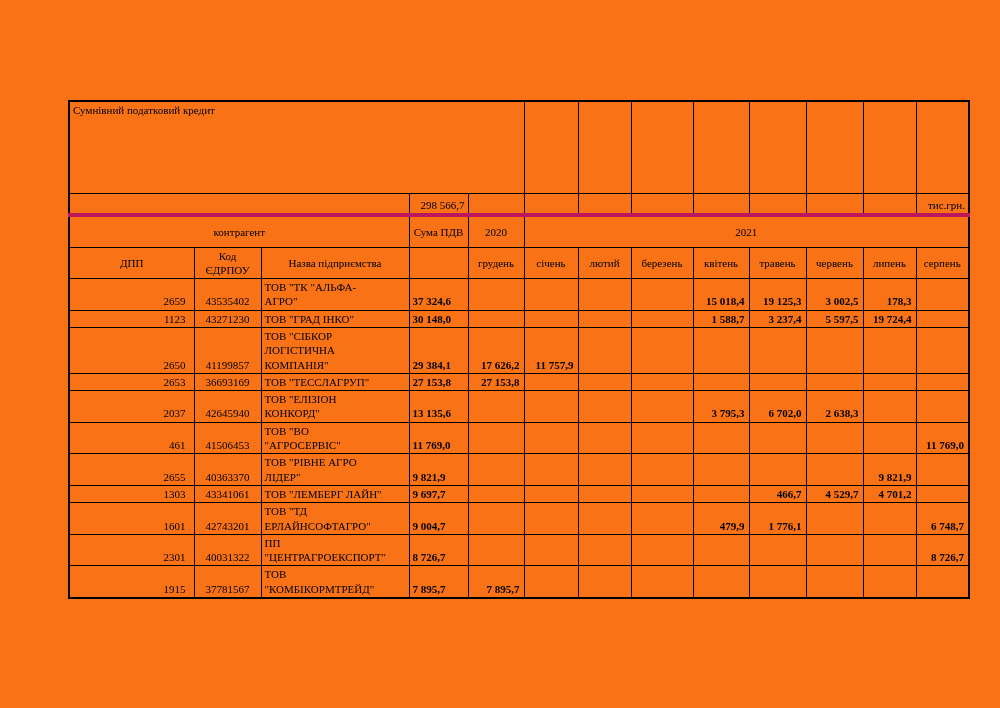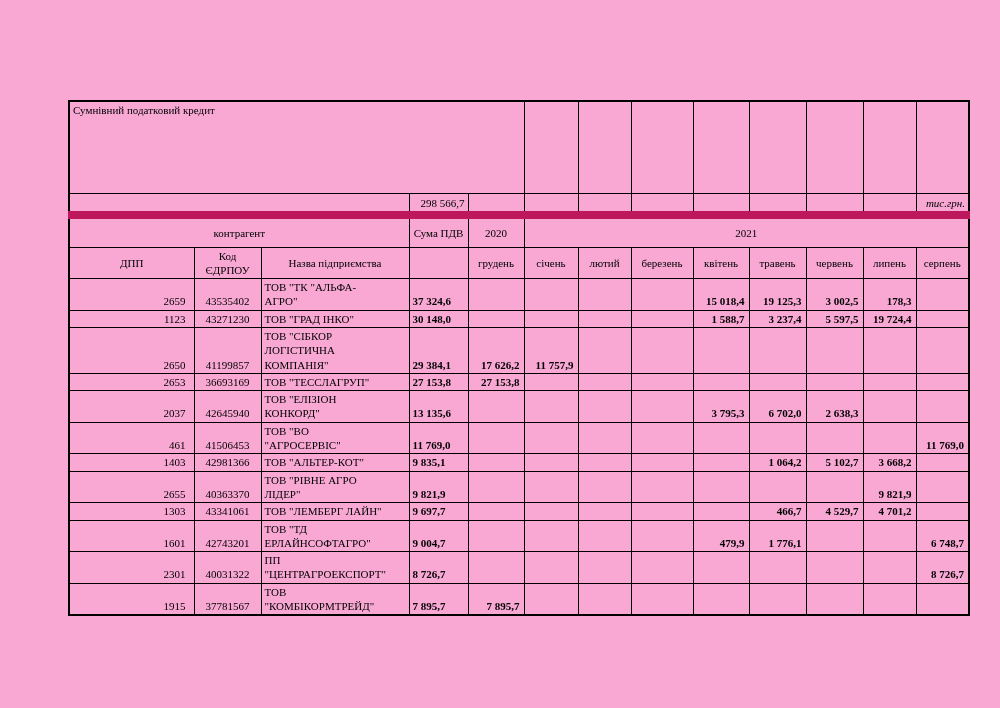--- a/index.html
+++ b/index.html
@@ -8,21 +8,21 @@
     padding: 0;
     background: #ffffff;
     width: 1000px;
     height: 708px;
     font-family: "Liberation Serif", "DejaVu Serif", serif;
   }
   .sheet {
     position: relative;
     width: 1000px;
     height: 708px;
-    background: #f9a8d4;
+    background: #f97316;
     overflow: hidden;
   }
   table.main {
     position: absolute;
     left: 68px;
     top: 100px;
     width: 900px;
     border-collapse: collapse;
     table-layout: fixed;
     border: 2px solid #000;
@@ -46,26 +46,25 @@
     padding: 4px 6px;
   }
   tr.summary-row { height: 22px; }
   tr.summary-row td { vertical-align: bottom; }
   td.total-cell {
     font-weight: bold;
     text-align: right;
     padding-right: 4px;
   }
   td.units-cell {
-    font-style: italic;
     text-align: right;
     padding-right: 2px;
   }
   tr.hdr1 { height: 32px; }
-  tr.hdr1 th { border-top: 8px solid #be185d; }
+  tr.hdr1 th { border-top: 4px solid #be185d; }
   tr.hdr2 { height: 30px; }
   thead th {
     font-weight: bold;
     text-align: center;
     vertical-align: middle;
   }
   tbody td {
     vertical-align: bottom;
     height: 17px;
   }
@@ -237,35 +236,20 @@
           <td class="mval"></td>
           <td class="mval"></td>
           <td class="mval"></td>
           <td class="mval"></td>
           <td class="mval"></td>
           <td class="mval"></td>
           <td class="mval"></td>
           <td class="mval">11 769,0</td>
         </tr>
         <tr>
-          <td class="dpp">1403</td>
-          <td class="code">42981366</td>
-          <td class="name">ТОВ "АЛЬТЕР-КОТ"</td>
-          <td class="sum">9 835,1</td>
-          <td class="mval"></td>
-          <td class="mval"></td>
-          <td class="mval"></td>
-          <td class="mval"></td>
-          <td class="mval"></td>
-          <td class="mval">1 064,2</td>
-          <td class="mval">5 102,7</td>
-          <td class="mval">3 668,2</td>
-          <td class="mval"></td>
-        </tr>
-        <tr>
           <td class="dpp">2655</td>
           <td class="code">40363370</td>
           <td class="name">ТОВ "РІВНЕ АГРО
 ЛІДЕР"</td>
           <td class="sum">9 821,9</td>
           <td class="mval"></td>
           <td class="mval"></td>
           <td class="mval"></td>
           <td class="mval"></td>
           <td class="mval"></td>

